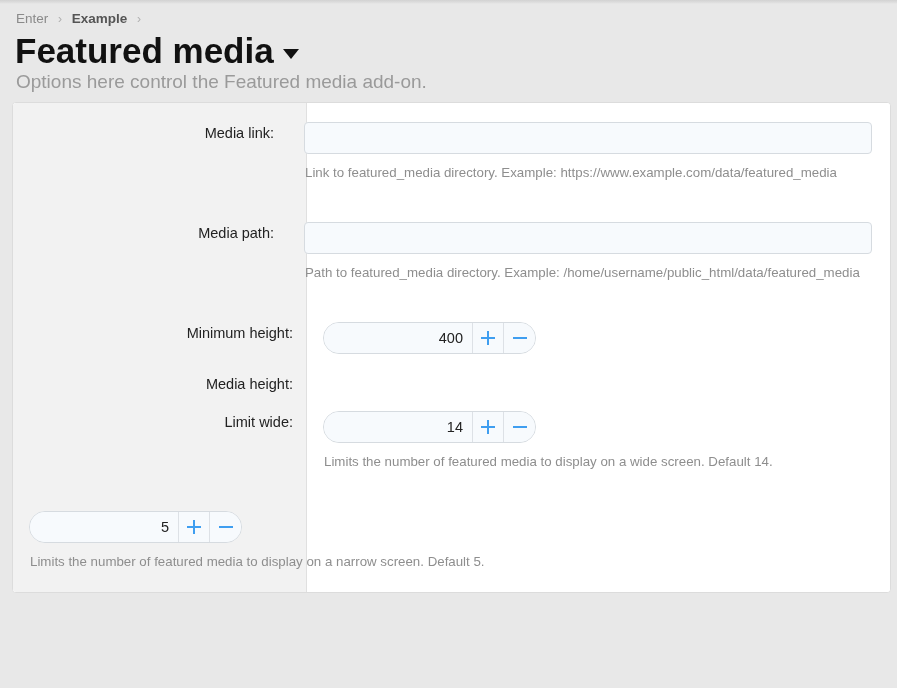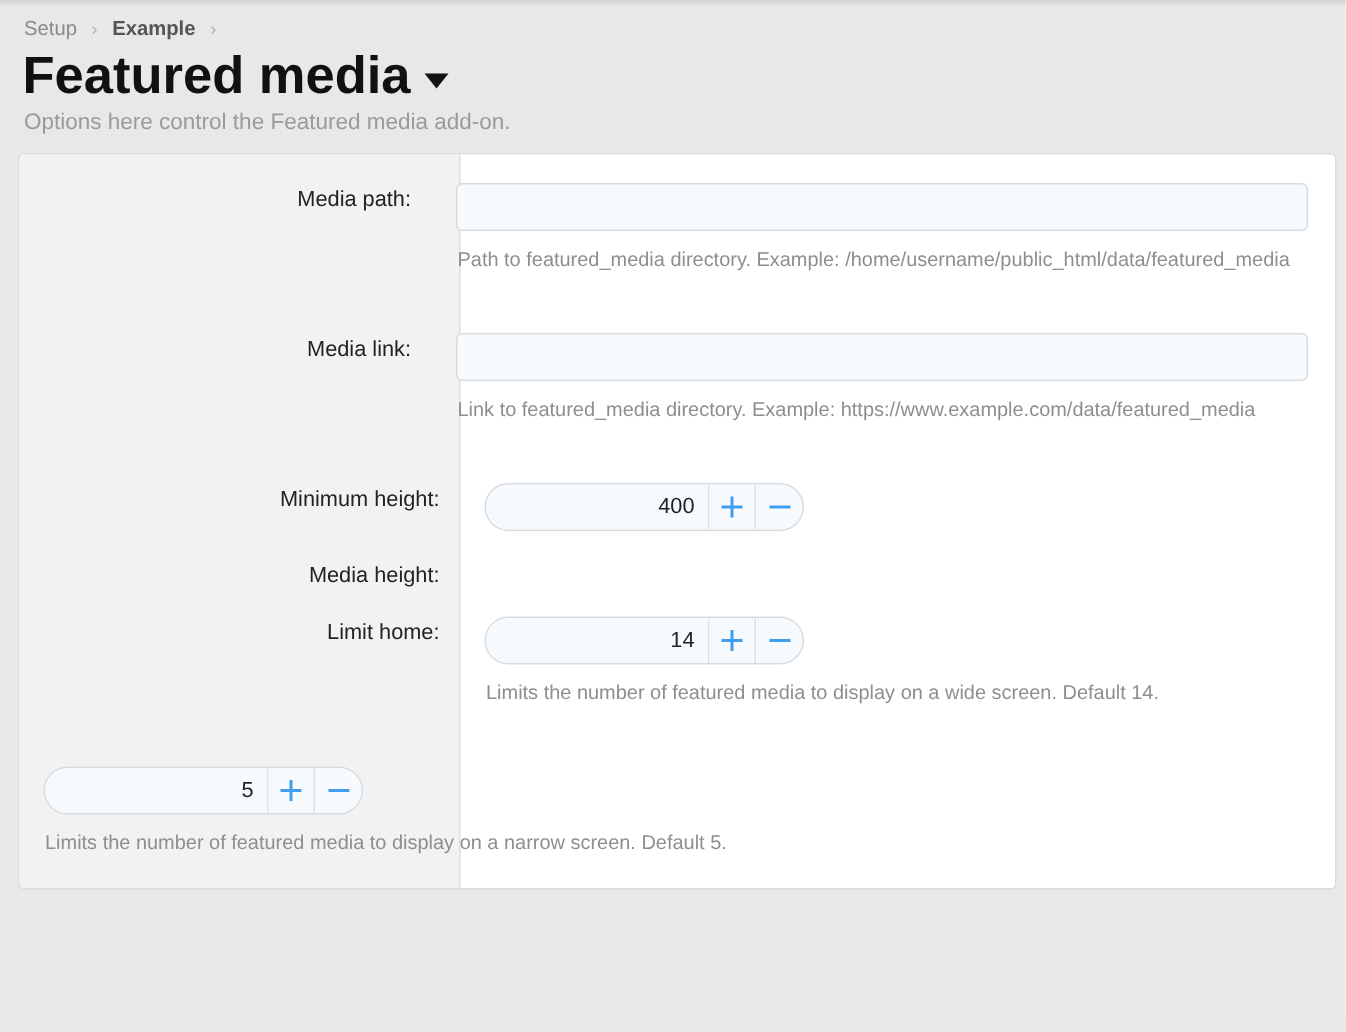--- a/index.html
+++ b/index.html
@@ -64,21 +64,21 @@
     display: inline-block;
     width: 0; height: 0;
     margin-left: 9px;
     margin-top: 5px;
     border-left: 8px solid transparent;
     border-right: 8px solid transparent;
     border-top: 10px solid #111;
   }
   .page-sub {
     margin: 7px 0 0 10px;
-    font-size: 15px;
+    font-size: 19px;
     line-height: 16px;
     color: #9a9a9a;
   }
   
   .panel {
     margin: 12px 0 0 6px;
     width: 879px;
     box-sizing: border-box;
     background: #ffffff;
     border: 1px solid #dcdcdc;
@@ -209,67 +209,67 @@
   }
 </style>
 </head>
 <body>
 
 <div class="top-strip"></div>
 
 <div class="page">
 
   <div class="breadcrumb">
-    <a class="crumb" href="#">Setup</a>
+    <a class="crumb" href="#">Enter</a>
     <span class="crumb-sep">›</span>
     <a class="crumb current" href="#">Example</a>
     <span class="crumb-sep">›</span>
   </div>
 
   <h1 class="page-title">
     <span>Featured media</span>
     <span class="title-caret"></span>
   </h1>
   <div class="page-sub">Options here control the Featured media add-on.</div>
 
   <div class="panel">
     <div class="form-body" id="form-body">
         <div class="row">
+          <div class="label-cell">Media link:</div>
+          <div class="field-cell">
+            <input type="text" class="text-input" placeholder="" value="" style="">
+            <div class="hint">Link to featured_media directory. Example: https://www.example.com/data/featured_media</div>
+          </div>
+        </div>
+        <div class="row">
           <div class="label-cell">Media path:</div>
           <div class="field-cell">
             <input type="text" class="text-input" placeholder="" value="" style="">
             <div class="hint">Path to featured_media directory. Example: /home/username/public_html/data/featured_media</div>
-          </div>
-        </div>
-        <div class="row">
-          <div class="label-cell">Media link:</div>
-          <div class="field-cell">
-            <input type="text" class="text-input" placeholder="" value="" style="">
-            <div class="hint">Link to featured_media directory. Example: https://www.example.com/data/featured_media</div>
           </div>
         </div>
         <div class="row">
           <div class="label-cell">Minimum height:</div>
           <div class="field-cell">
             <div class="stepper">
               <input type="text" class="num" value="400" style="">
               <button class="stepbtn" title="+">
                 <span class="glyph-plus"></span>
               </button>
               <button class="stepbtn" title="−">
                 <span class="glyph-minus"></span>
               </button>
             </div>
           </div>
         </div>
         <div class="row">
           <div class="label-cell">Media height:</div>
         </div>
         <div class="row">
-          <div class="label-cell">Limit home:</div>
+          <div class="label-cell">Limit wide:</div>
           <div class="field-cell">
             <div class="stepper">
               <input type="text" class="num" value="14" style="">
               <button class="stepbtn" title="+">
                 <span class="glyph-plus"></span>
               </button>
               <button class="stepbtn" title="−">
                 <span class="glyph-minus"></span>
               </button>
             </div>

